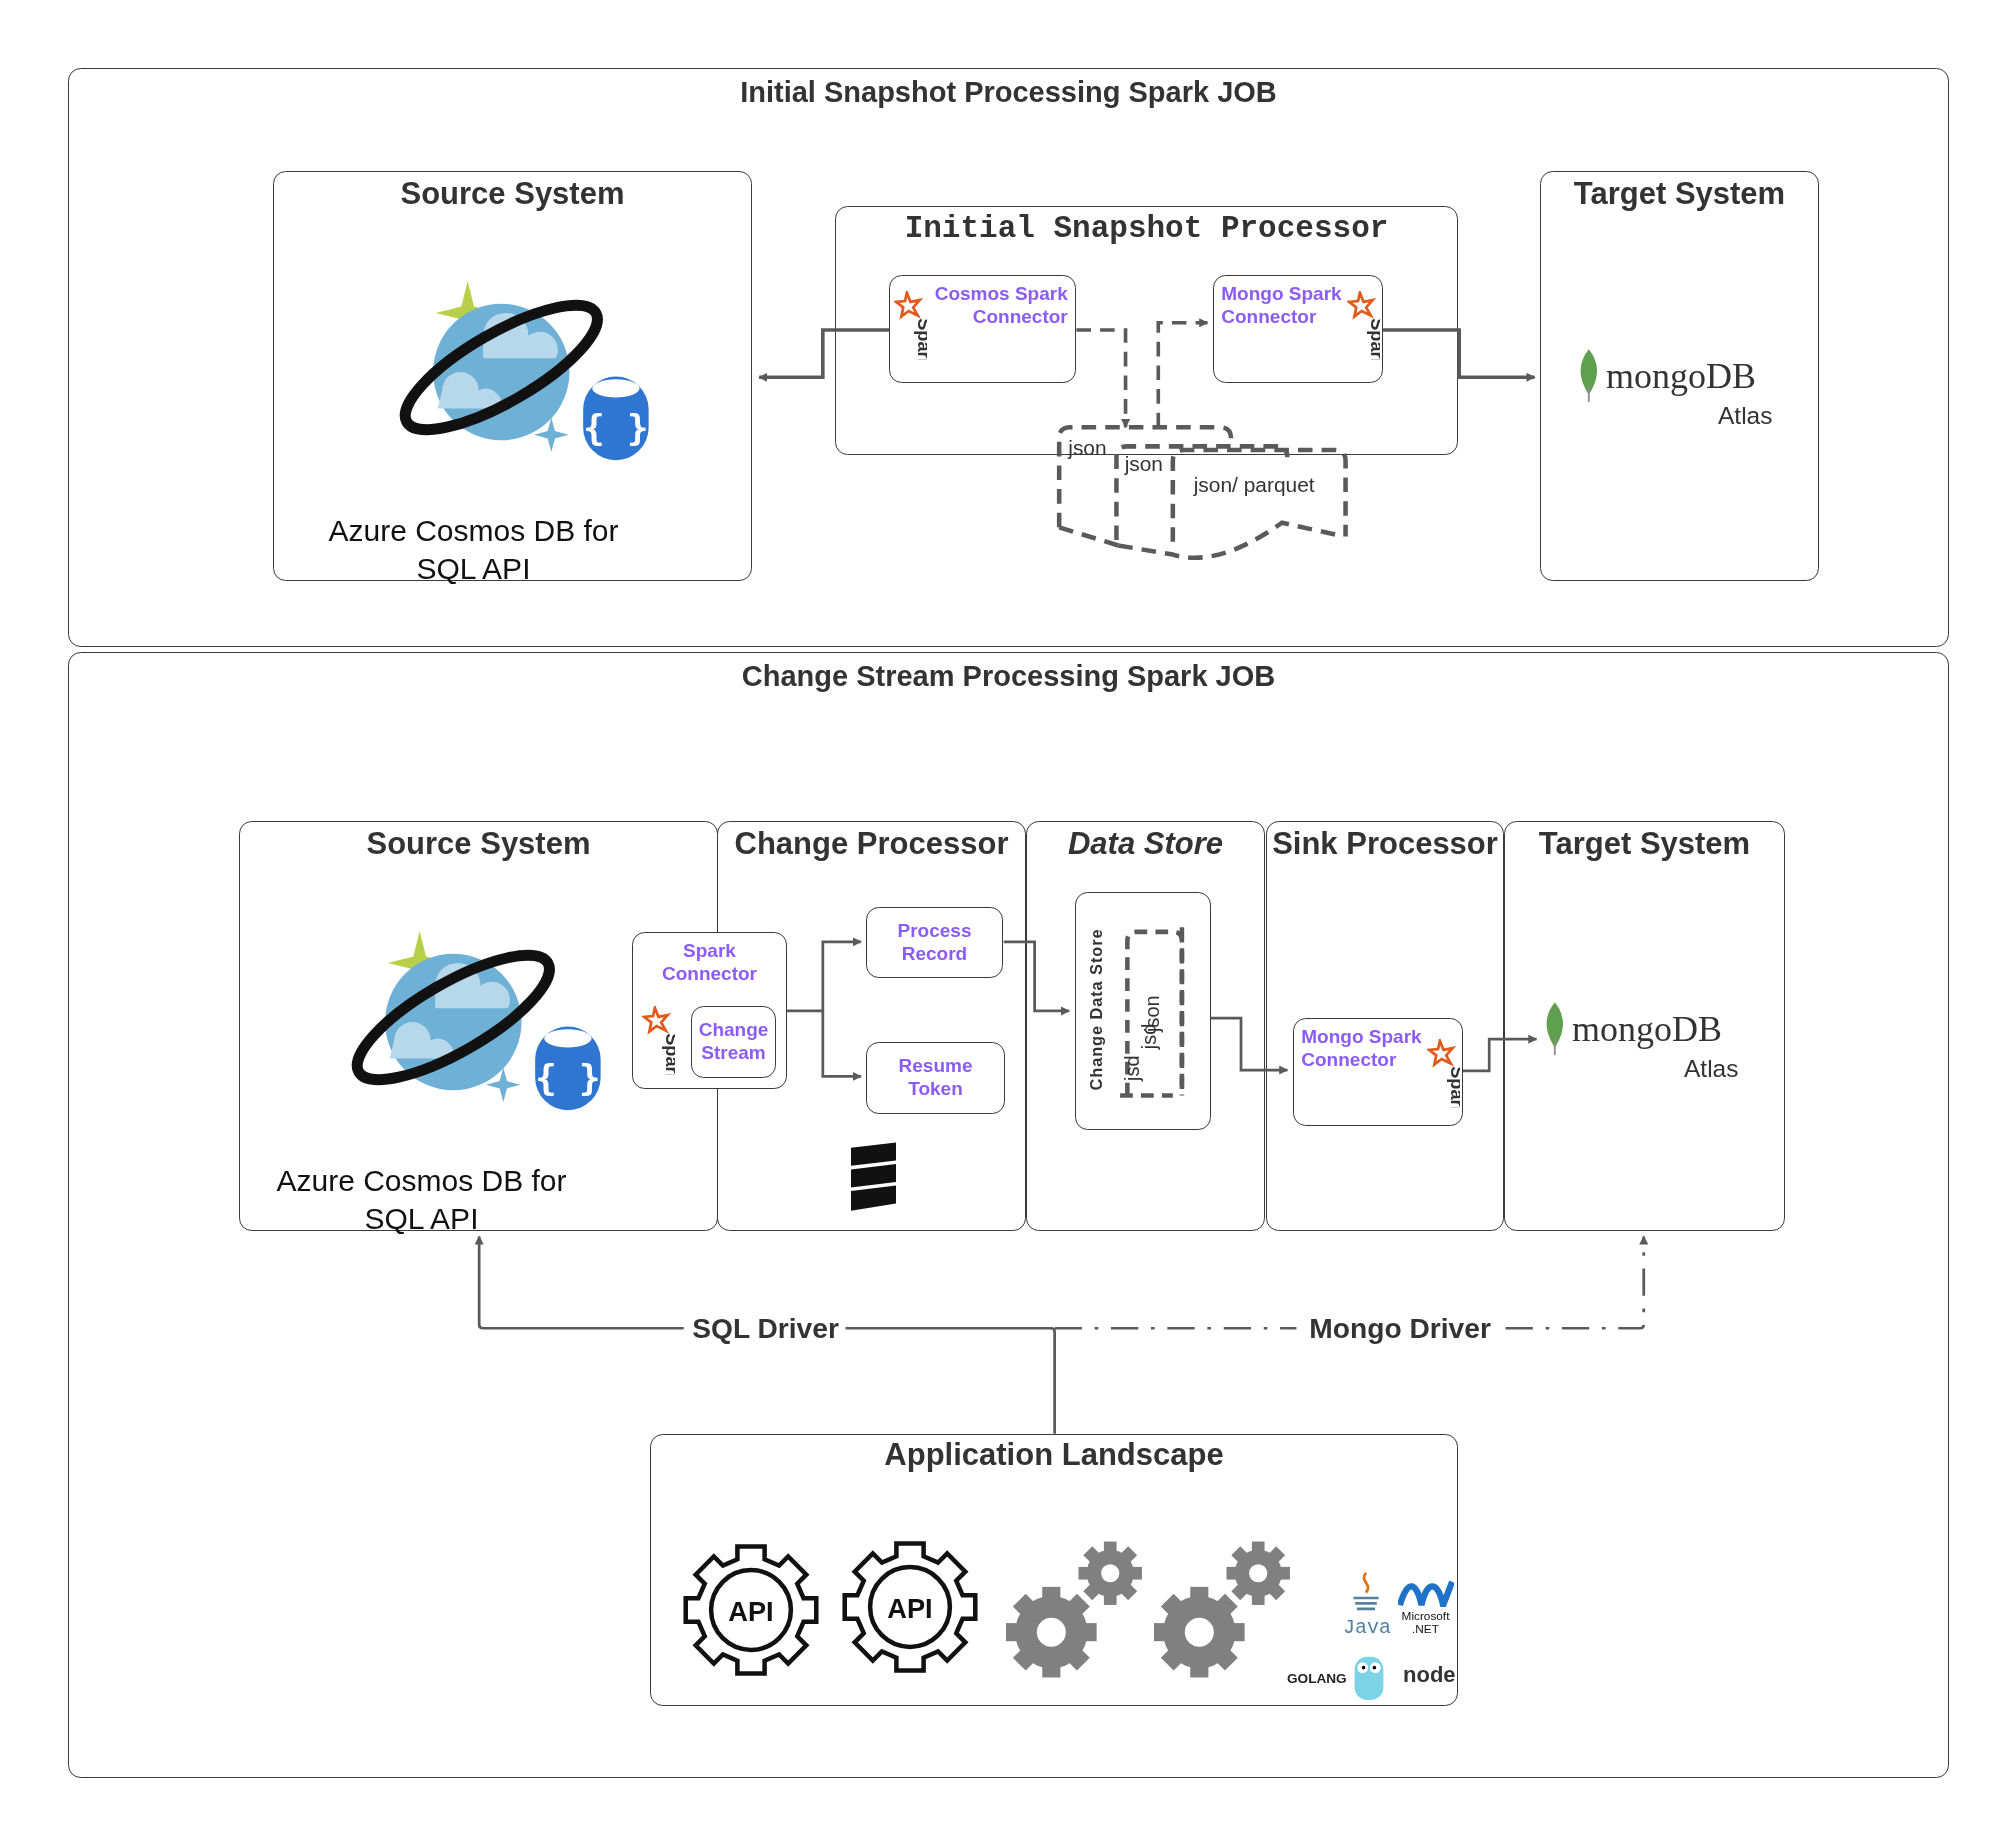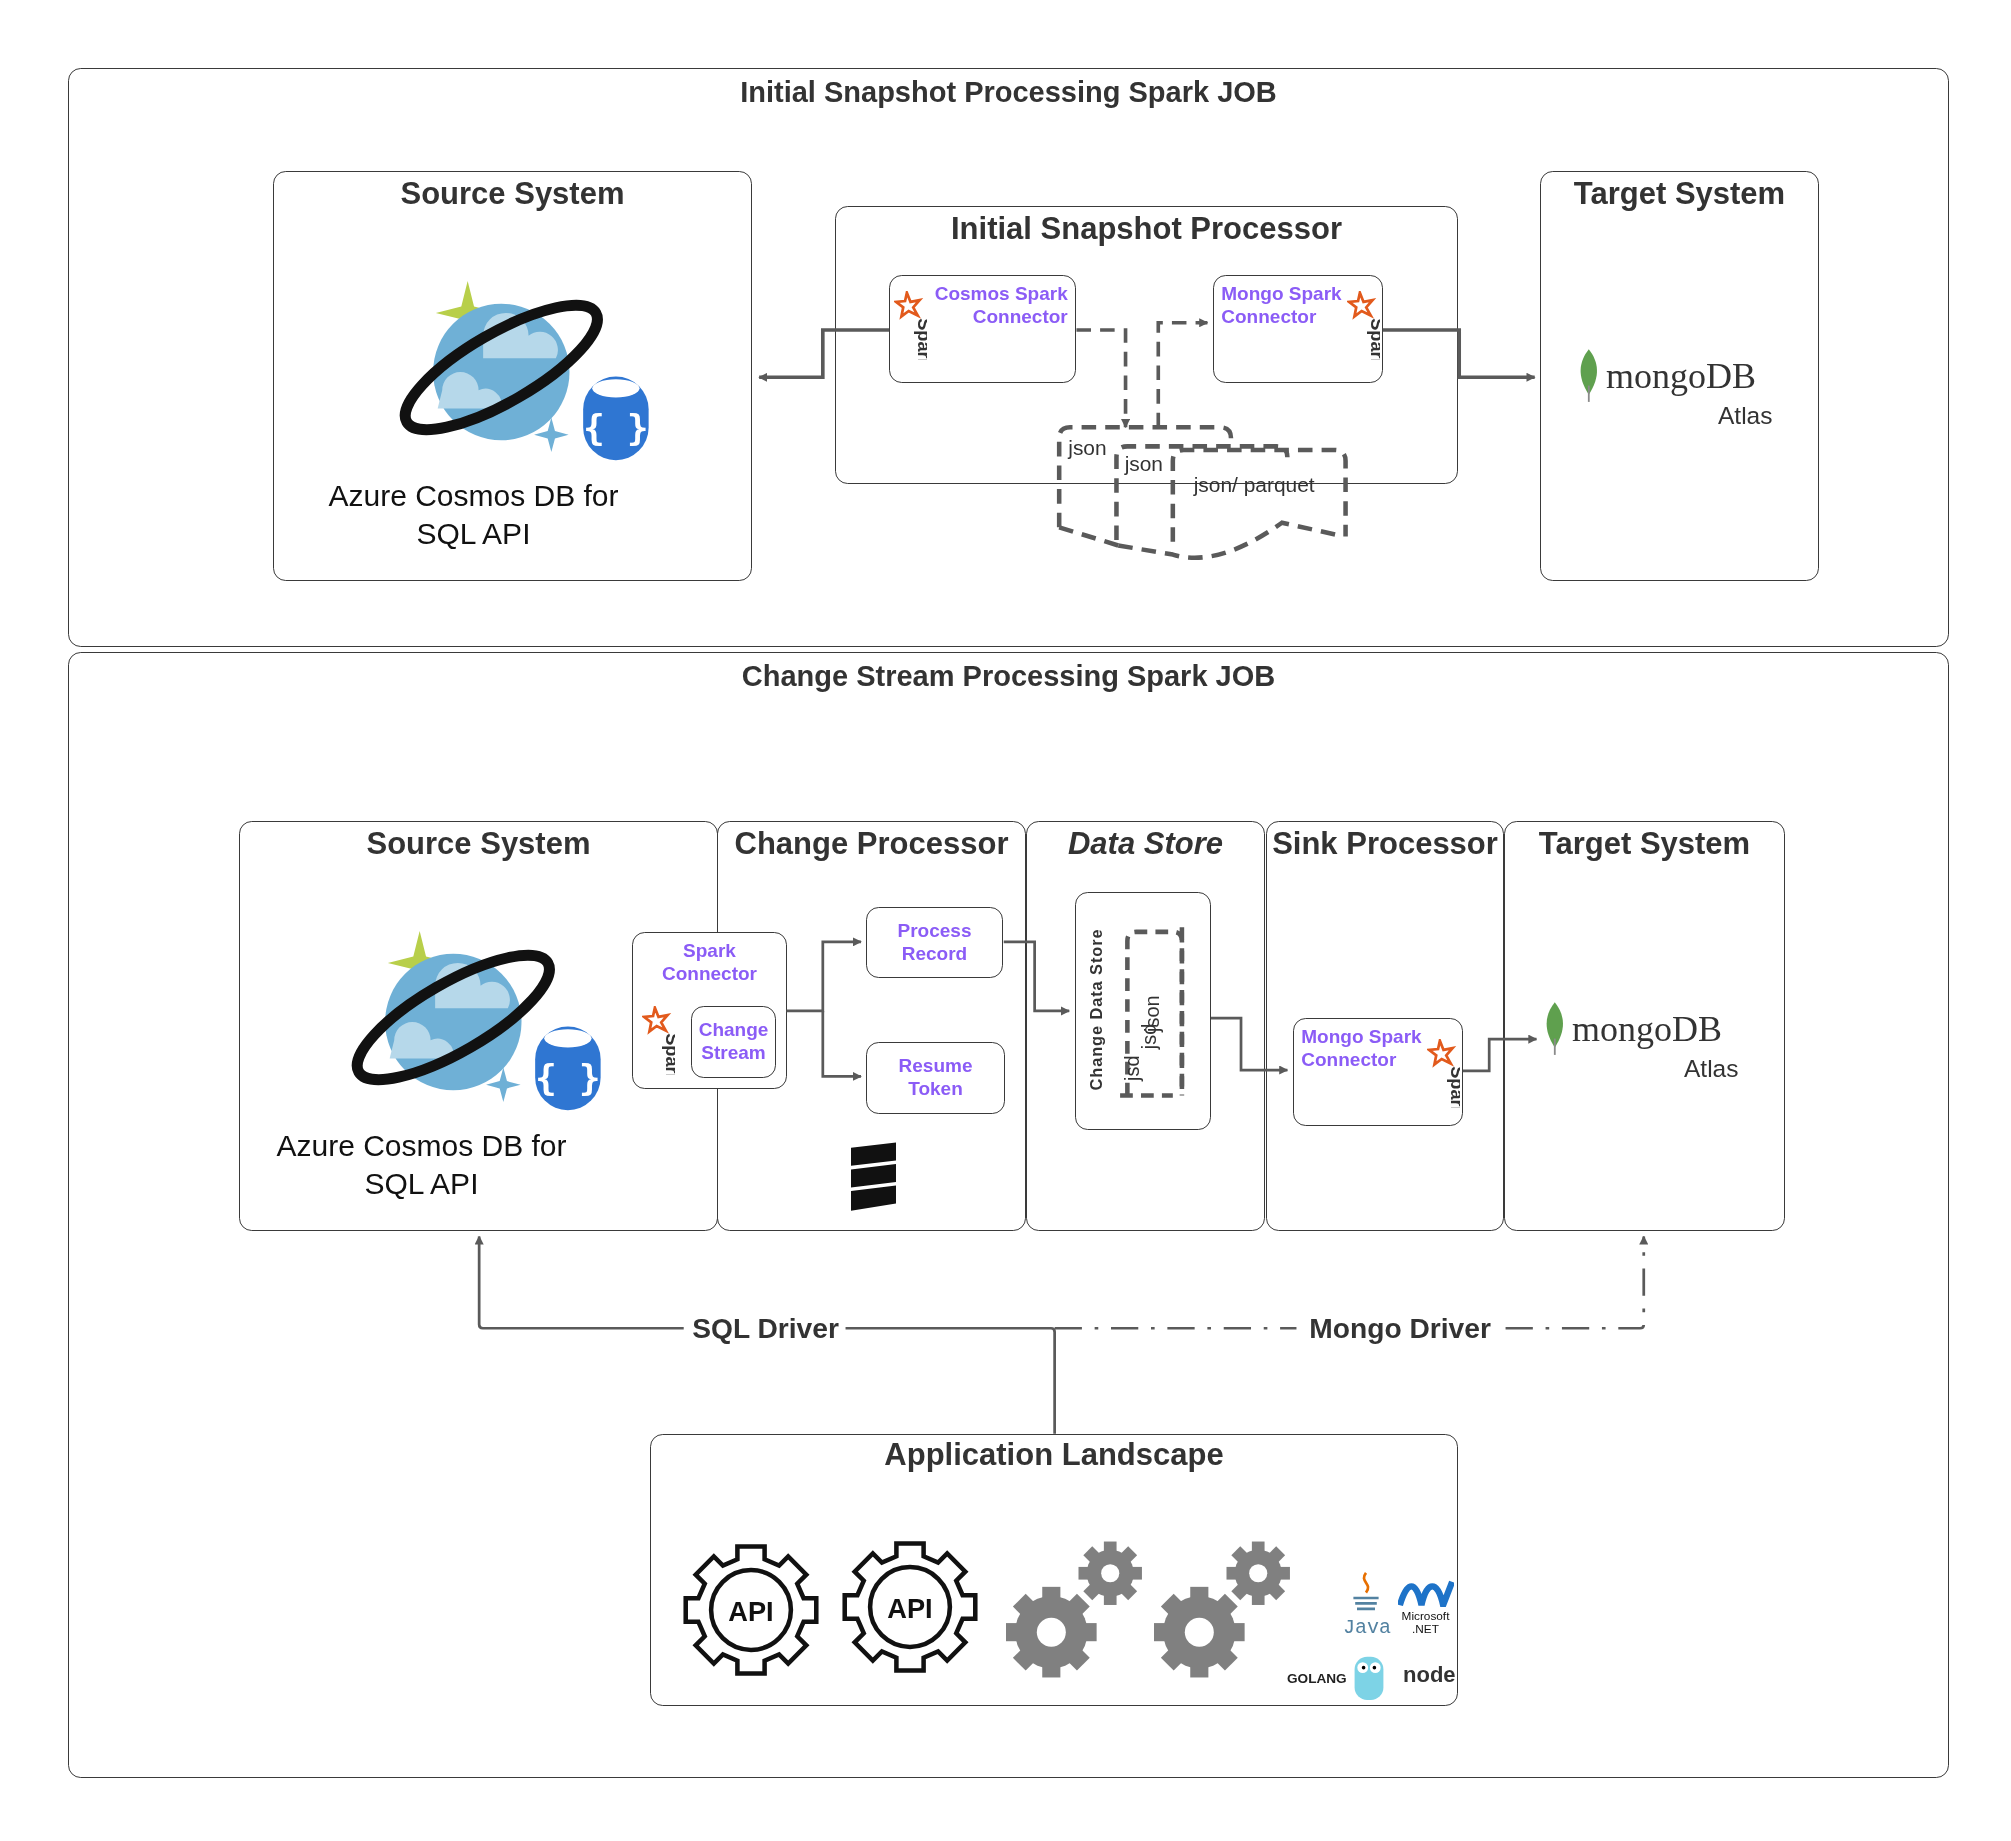--- a/index.html
+++ b/index.html
@@ -2,21 +2,21 @@
 <html style="font-size:14.5px"><head>
 <meta charset="utf-8">
 <style>
   html,body{margin:0;padding:0;background:#fff;}
   body{width:2012px;height:1841px;position:relative;overflow:hidden;font-family:"Liberation Sans",sans-serif;color:#333;}
   .box{position:absolute;border:1.8px solid #3a3a3a;border-radius:12.7px;background:transparent;box-sizing:border-box;}
   .ttl{position:absolute;left:0;right:0;text-align:center;font-weight:bold;color:#333;}
   .h1{font-size:29px;top:7.3px;}
   .h2{font-size:31px;top:3.6px;}
   .small{position:absolute;font-weight:bold;font-size:19px;line-height:23px;color:#8b5cf6;}
-  .plain{position:absolute;font-size:30px;line-height:38px;text-align:center;color:#111;}
+  .plain{position:absolute;font-size:30px;line-height:38px;text-align:center;color:#111;margin-top:35px;}
   svg.overlay{position:absolute;left:0;top:0;}
   .icon{position:absolute;}
 </style>
 </head>
 <body>
 
 <div class="box" style="left:68px;top:68px;width:1881px;height:579px;padding-left:12px;">
   <div class="ttl h1">Initial Snapshot Processing Spark JOB</div>
 </div>
 
@@ -32,21 +32,21 @@
     <rect x="230" y="105" width="72" height="92" rx="36" fill="#2f76d2"></rect>
     <ellipse cx="266" cy="118" rx="26" ry="10" fill="#fff"></ellipse>
     <text x="266" y="175" text-anchor="middle" font-family="DejaVu Sans Mono,monospace" font-weight="bold" font-size="40" fill="#fff">{ }</text>
   </svg>
   <div class="plain" style="left:36px;width:327px;top:305px;">
     <div>Azure Cosmos DB for</div>
     <div>SQL API</div>
   </div>
 </div>
 
-<div class="box" style="left:835px;top:206px;width:623px;height:278px;">
+<div class="box" style="left:835px;top:206px;width:623px;height:249px;font-family:Liberation Mono, monospace;">
   <div class="ttl h2">Initial Snapshot Processor</div>
 </div>
 
 <div class="box" style="left:889px;top:275px;width:187px;height:108px;">
   <div class="small" style="right:7.3px;top:5.5px;text-align:right;">
     <div>Cosmos Spark</div>
     <div>Connector</div>
   </div>
   <svg class="icon" style="left:3.6px;top:14.5px;" width="33" height="69" viewBox="0 0 36 76">
     <path d="M14 2 L18 12 L28 10 L21 18 L26 27 L16 22 L8 28 L10 18 L2 12 L12 11Z" fill="none" stroke="#e25a1c" stroke-width="3"></path>

